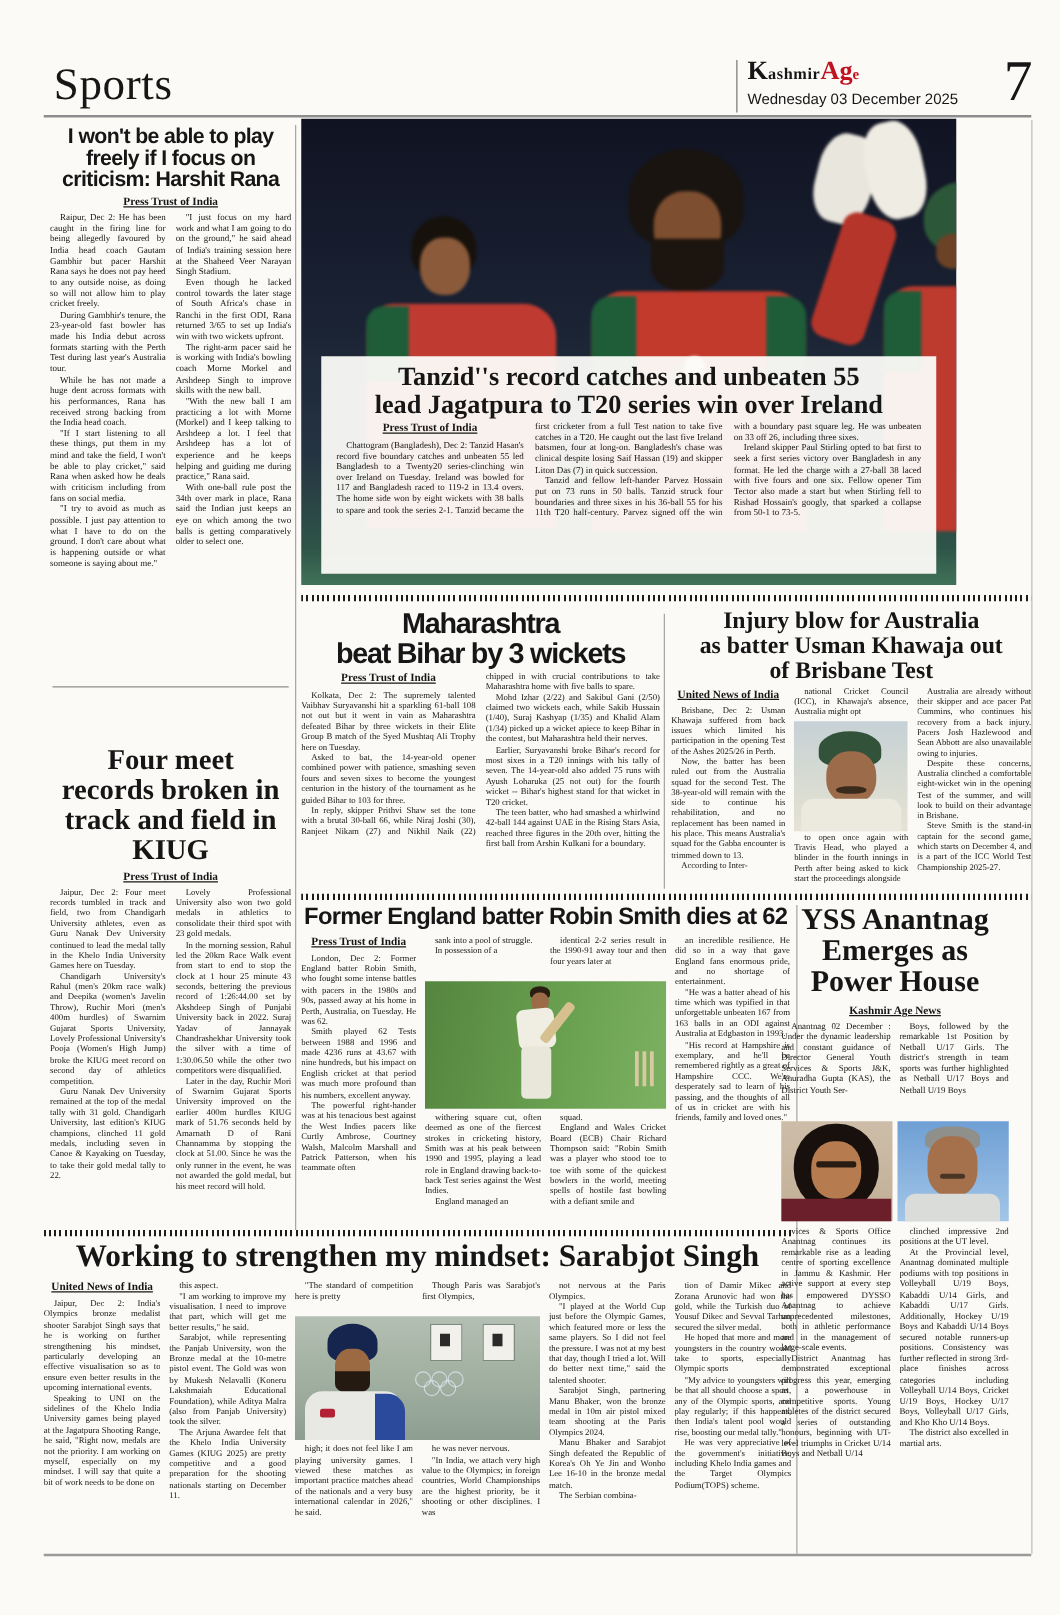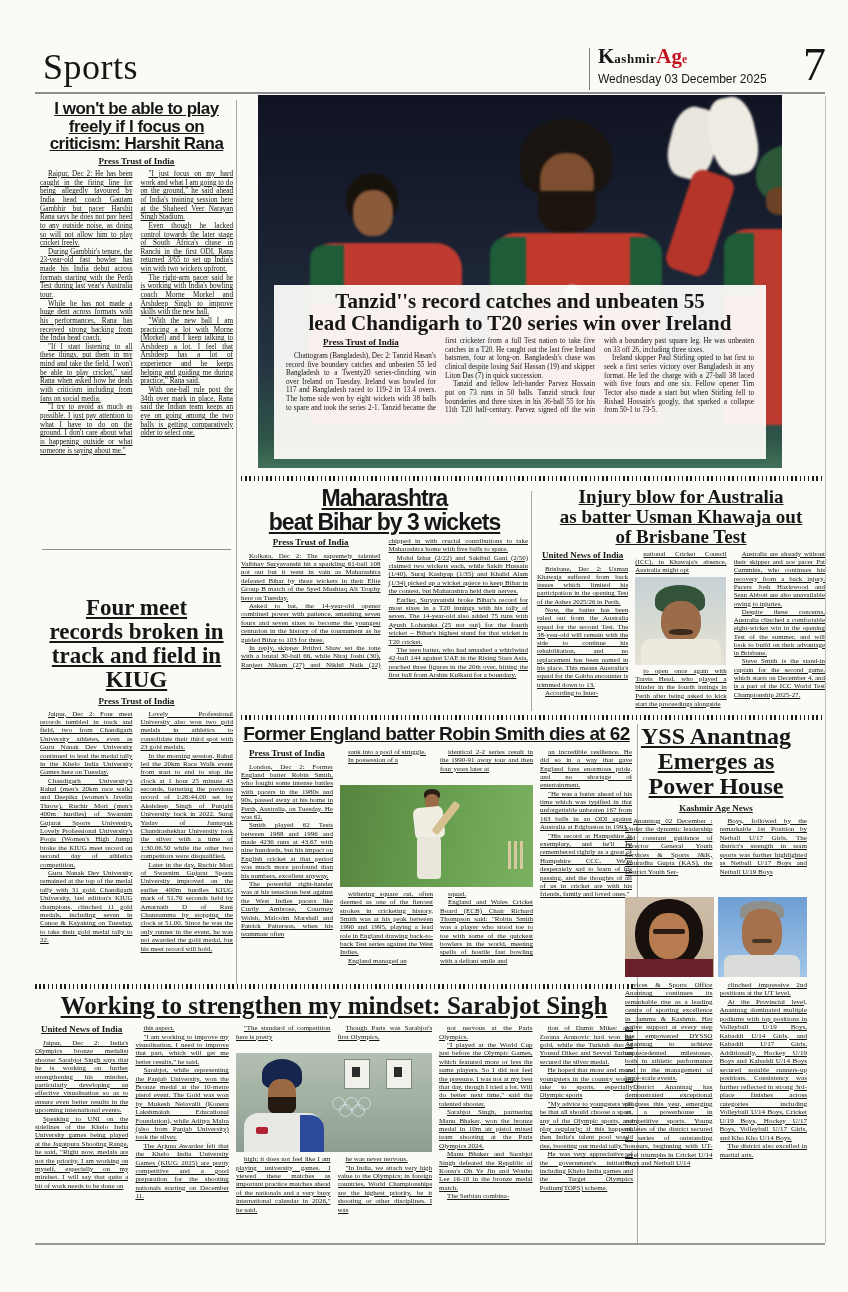--- a/index.html
+++ b/index.html
@@ -26,27 +26,27 @@
   .hl-serif{font-family:"Liberation Serif",serif;font-weight:700;text-align:center;line-height:1.05;}
   .hl-sans{font-family:"Liberation Sans",sans-serif;font-weight:700;text-align:center;letter-spacing:-.5px;line-height:1.04;}
   .byline{font-weight:700;font-size:9px;text-align:center;text-decoration:underline;margin:3px 0 4px;}
   .body{font-size:7.2px;line-height:1.2;text-align:justify;overflow:hidden;}
   .body p{margin:0;text-indent:8px;}
   .cols2{column-count:2;column-gap:8px;}
   .cols3{column-count:3;column-gap:9px;}
   .colflex{display:flex;gap:7px;}
   .colflex>.fc{flex:1;overflow:hidden;}
   .stack-top,.stack-bot{overflow:hidden;}
-  .article{position:absolute;text-decoration:underline;}
+  .article{position:absolute;}
   
   .ph{position:relative;overflow:hidden;}
   .ph .s{position:absolute;}
   .blurwrap{position:absolute;inset:0;filter:blur(1.3px);}
   
-  .ph-bang{position:absolute;left:258px;top:95px;width:524px;height:373px;background:linear-gradient(180deg,#101322 0%,#1a2233 42%,#253442 72%,#2e5448 92%,#417257 100%);}
+  .ph-bang{position:absolute;left:241px;top:95px;width:524px;height:373px;background:linear-gradient(180deg,#101322 0%,#1a2233 42%,#253442 72%,#2e5448 92%,#417257 100%);}
   .pm-box{position:absolute;left:16px;right:16px;top:190px;bottom:9px;background:rgba(252,251,248,.95);padding:5px 12px 4px;box-sizing:border-box;}
   
   .ph-kha{width:91px;height:88px;background:linear-gradient(180deg,#c6d1d6 0%,#d9dcd2 60%,#e6e2d6 100%);margin:2px 0;}
   
   .ph-rob{width:100%;height:102px;background:linear-gradient(100deg,#55853f 0%,#69a050 55%,#7cb162 100%);margin:3px 0;}
   
   .ph-yss{display:flex;gap:4px;margin:4px 0;}
   .ph-yss .ph{flex:1;height:80px;}
   .yss-a{background:linear-gradient(180deg,#cdbda8 0%,#c2ae96 100%);}
   .yss-b{background:linear-gradient(180deg,#6f9fd4 0%,#a2c6e8 100%);}
@@ -77,21 +77,21 @@
     <div class="body cols2" style="height:363px;">
         <p>Raipur, Dec 2: He has been caught in the firing line for being allegedly favoured by India head coach Gautam Gambhir but pacer Harshit Rana says he does not pay heed to any outside noise, as doing so will not allow him to play cricket freely.</p>
         <p>During Gambhir's tenure, the 23-year-old fast bowler has made his India debut across formats starting with the Perth Test during last year's Australia tour.</p>
         <p>While he has not made a huge dent across formats with his performances, Rana has received strong backing from the India head coach.</p>
         <p>"If I start listening to all these things, put them in my mind and take the field, I won't be able to play cricket," said Rana when asked how he deals with criticism including from fans on social media.</p>
         <p>"I try to avoid as much as possible. I just pay attention to what I have to do on the ground. I don't care about what is happening outside or what someone is saying about me."</p>
         <p>"I just focus on my hard work and what I am going to do on the ground," he said ahead of India's training session here at the Shaheed Veer Narayan Singh Stadium.</p>
         <p>Even though he lacked control towards the later stage of South Africa's chase in Ranchi in the first ODI, Rana returned 3/65 to set up India's win with two wickets upfront.</p>
         <p>The right-arm pacer said he is working with India's bowling coach Morne Morkel and Arshdeep Singh to improve skills with the new ball.</p>
         <p>"With the new ball I am practicing a lot with Morne (Morkel) and I keep talking to Arshdeep a lot. I feel that Arshdeep has a lot of experience and he keeps helping and guiding me during practice," Rana said.</p>
-        <p>With one-ball rule post the 34th over mark in place, Rana said the Indian team keeps an eye on going among the two balls is getting comparatively older to select one.</p>
+        <p>With one-ball rule post the 34th over mark in place, Rana said the Indian just keeps an eye on which among the two balls is getting comparatively older to select one.</p>
       </div>
   </div>
 
   <div class="hsep" style="left:42px;top:549px;width:189px;"></div>
 
   <div class="article" style="left:40px;top:558px;width:193px;height:426px;">
     <div class="hl-serif" style="font-size:23px;margin-top:38px;">
         <div>Four meet</div>
         <div>records broken in</div>
         <div>track and field in</div>
@@ -132,21 +132,21 @@
       <div class="s" style="left:420px;top:76px;width:44px;height:104px;background:#b5352a;transform:rotate(18deg);border-radius:12px;"></div>
 
       <div class="s" style="left:498px;top:50px;width:66px;height:58px;background:#2c5839;border-radius:50% 50% 42% 42%;"></div>
       <div class="s" style="left:508px;top:92px;width:34px;height:28px;background:#6b4226;border-radius:40%;"></div>
       <div class="s" style="left:466px;top:134px;width:118px;height:196px;background:#bd3a2e;border-radius:24px 18px 0 0;"></div>
       <div class="s" style="left:466px;top:138px;width:30px;height:64px;background:#1f5c38;border-radius:14px 0 0 0;"></div>
     </div>
     <div class="pm-box">
       <div class="hl-serif" style="font-size:21px;">
           <div>Tanzid''s record catches and unbeaten 55</div>
-          <div>lead Chandigarh to T20 series win over Ireland</div>
+          <div>lead Jagatpura to T20 series win over Ireland</div>
         </div>
       <div class="body cols3" style="height:110px;margin-top:3px;">
         <div class="byline" style="margin-top:0;">Press Trust of India</div>
         <div>
             <p>Chattogram (Bangladesh), Dec 2: Tanzid Hasan's record five boundary catches and unbeaten 55 led Bangladesh to a Twenty20 series-clinching win over Ireland on Tuesday. Ireland was bowled for 117 and Bangladesh raced to 119-2 in 13.4 overs. The home side won by eight wickets with 38 balls to spare and took the series 2-1. Tanzid became the first cricketer from a full Test nation to take five catches in a T20. He caught out the last five Ireland batsmen, four at long-on. Bangladesh's chase was clinical despite losing Saif Hassan (19) and skipper Liton Das (7) in quick succession.</p>
             <p>Tanzid and fellow left-hander Parvez Hossain put on 73 runs in 50 balls. Tanzid struck four boundaries and three sixes in his 36-ball 55 for his 11th T20 half-century. Parvez signed off the win with a boundary past square leg. He was unbeaten on 33 off 26, including three sixes.</p>
             <p>Ireland skipper Paul Stirling opted to bat first to seek a first series victory over Bangladesh in any format. He led the charge with a 27-ball 38 laced with five fours and one six. Fellow opener Tim Tector also made a start but when Stirling fell to Rishad Hossain's googly, that sparked a collapse from 50-1 to 73-5.</p>
           </div>
       </div>
     </div>
@@ -344,21 +344,21 @@
           <div class="s" style="left:122px;top:44px;width:11px;height:11px;border:1.5px solid rgba(220,232,240,.75);border-radius:50%;"></div>
           <div class="s" style="left:103px;top:51px;width:11px;height:11px;border:1.5px solid rgba(220,232,240,.75);border-radius:50%;"></div>
           <div class="s" style="left:116px;top:51px;width:11px;height:11px;border:1.5px solid rgba(220,232,240,.75);border-radius:50%;"></div>
           <div class="s" style="left:26px;top:6px;width:40px;height:30px;background:#16254d;border-radius:50% 50% 30% 30%;"></div>
           <div class="s" style="left:32px;top:26px;width:28px;height:32px;background:#9c6a42;border-radius:42%;"></div>
           <div class="s" style="left:32px;top:44px;width:28px;height:18px;background:#241a12;border-radius:0 0 45% 45%;"></div>
           <div class="s" style="left:8px;top:60px;width:78px;height:39px;background:#e8e9e4;border-radius:14px 14px 0 0;"></div>
           <div class="s" style="left:64px;top:62px;width:24px;height:37px;background:#2b4a9c;border-radius:0 14px 0 0;"></div>
           <div class="s" style="left:20px;top:74px;width:12px;height:7px;background:#b22234;border-radius:2px;"></div>
         </div>
-        <div class="colflex" style="height:74px;">
+        <div class="colflex" style="height:74px;justify-content:flex-end;">
           <div class="fc body" style="font-size:7px;">
               <p>high; it does not feel like I am playing university games. I viewed these matches as important practice matches ahead of the nationals and a very busy international calendar in 2026," he said.</p>
             </div>
           <div class="fc body" style="font-size:7px;">
               <p>he was never nervous.</p>
               <p>"In India, we attach very high value to the Olympics; in foreign countries, World Championships are the highest priority, be it shooting or other disciplines. I was</p>
             </div>
         </div>
       </div>
       <div class="fc body" style="font-size:7px;">

